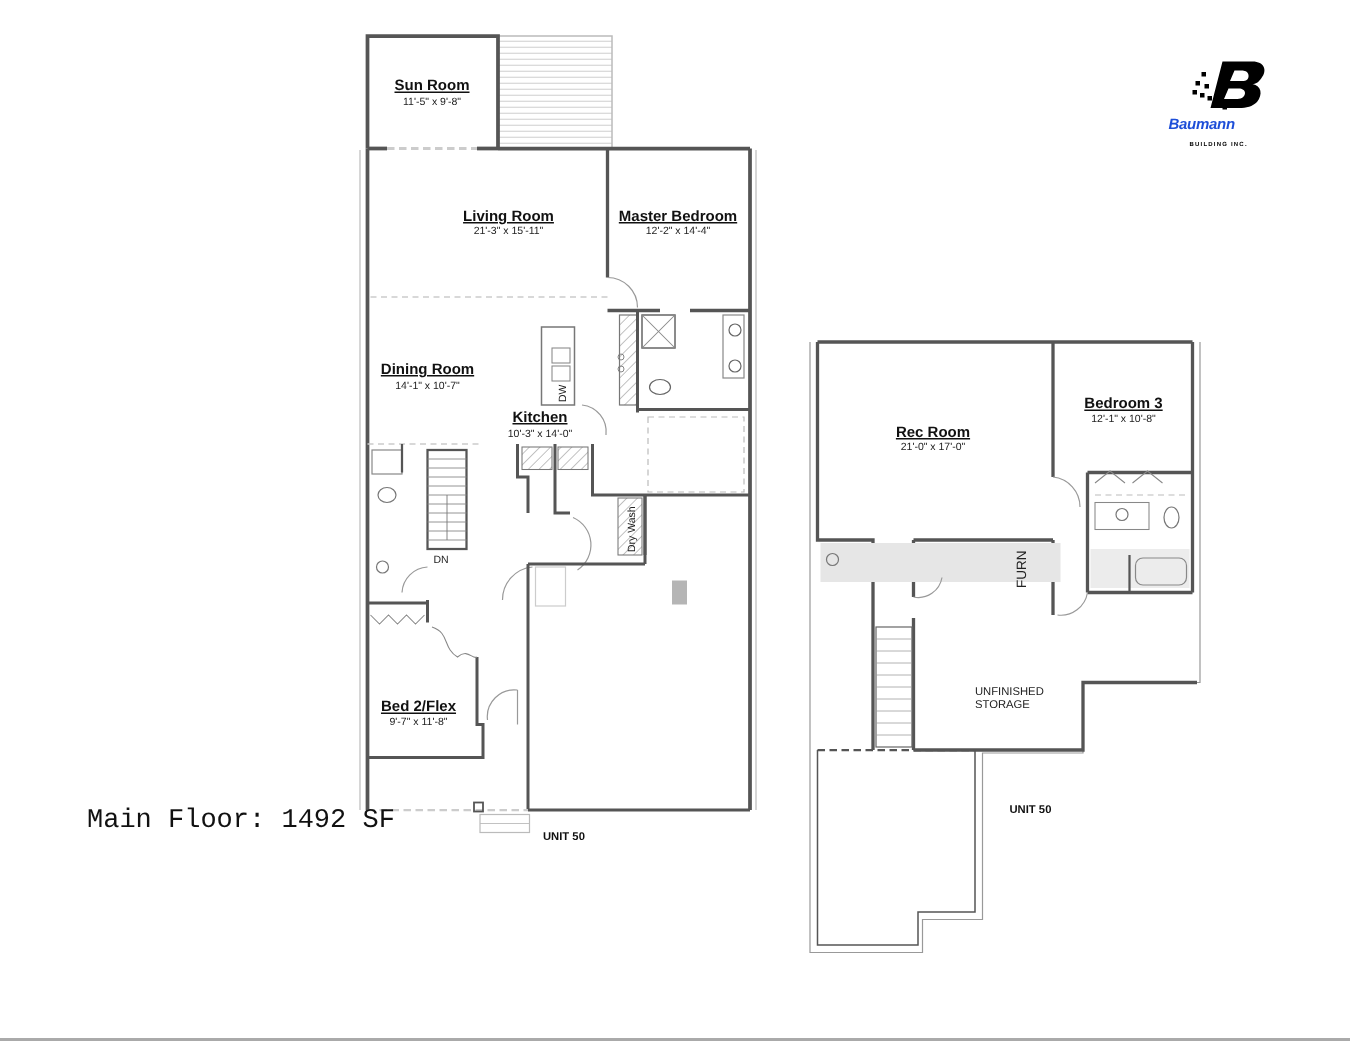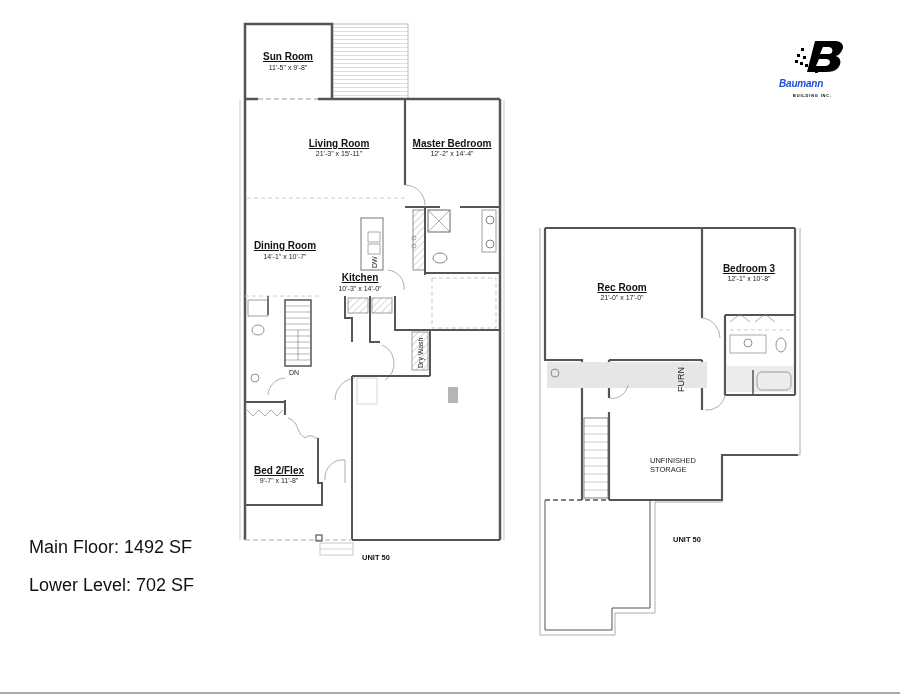--- a/index.html
+++ b/index.html
@@ -4,21 +4,21 @@
 <style>
   html, body { margin: 0; padding: 0; background: #ffffff; }
   body { width: 900px; height: 695px; position: relative; overflow: hidden; font-family: "Liberation Sans", sans-serif; }
   .plan { position: absolute; left: 0; top: 0; width: 900px; height: 695px; }
   .room-name { font-family: "Liberation Sans", sans-serif; font-weight: bold; font-size: 10px; fill: #111; text-decoration: underline; }
   .room-dim { font-family: "Liberation Sans", sans-serif; font-size: 7px; fill: #222; }
   .label-sm { font-family: "Liberation Sans", sans-serif; font-size: 7px; fill: #222; }
   .unit { font-family: "Liberation Sans", sans-serif; font-weight: bold; font-size: 7.5px; fill: #111; }
   .storage { font-family: "Liberation Sans", sans-serif; font-size: 7.5px; fill: #222; }
   .furn { font-family: "Liberation Sans", sans-serif; font-size: 9px; fill: #222; }
-  .sf-block { position: absolute; left: 29px; top: 528px; font-family: Liberation Sans, sans-serif; font-size: 18px; color: #111; line-height: 1; }
+  .sf-block { position: absolute; left: 58px; top: 528px; font-family: Liberation Mono, monospace; font-size: 18px; color: #111; line-height: 1; }
   .sf-line { height: 38px; display: flex; align-items: center; white-space: nowrap; }
   .logo { position: absolute; left: 775px; top: 38px; width: 90px; height: 60px; }
   .logo-name { position: absolute; left: 4px; top: 40px; font-family: "Liberation Sans", sans-serif; font-weight: bold; font-style: italic; font-size: 10px; color: #1d4ed8; letter-spacing: -0.2px; }
   .logo-sub { position: absolute; left: 18px; top: 55px; font-family: "Liberation Sans", sans-serif; font-weight: bold; font-size: 4px; color: #000; letter-spacing: 0.8px; }
   .bottom-rule { position: absolute; left: 0; top: 692px; width: 900px; height: 2px; background: #aaaaaa; }
 </style>
 </head>
 <body>
 
 <svg class="plan" viewBox="0 0 900 695" xmlns="http://www.w3.org/2000/svg">
@@ -252,16 +252,15 @@
         <rect x="22" y="32" width="3" height="3"></rect>
       <path d="M22,3 L42,3 C50,3 52,9 48,14 C46,17 44,18 42,18 C48,19 49,25 45,30 C42,33 38,34 33,34 L14,34 Z M30,9 L27,16 L36,16 C39,16 40,13 39,11 C38,9 36,9 34,9 Z M26,21 L23,28 L32,28 C35,28 37,26 37,24 C37,22 35,21 33,21 Z"></path>
     </g>
   </svg>
   <div class="logo-name">Baumann</div>
   <div class="logo-sub">BUILDING INC.</div>
 </div>
 
 <div class="sf-block">
   <div class="sf-line">Main Floor: 1492 SF</div>
-  <div class="sf-line">Lower Level: 702 SF</div>
 </div>
 
 <div class="bottom-rule"></div>
 
 </body></html>

